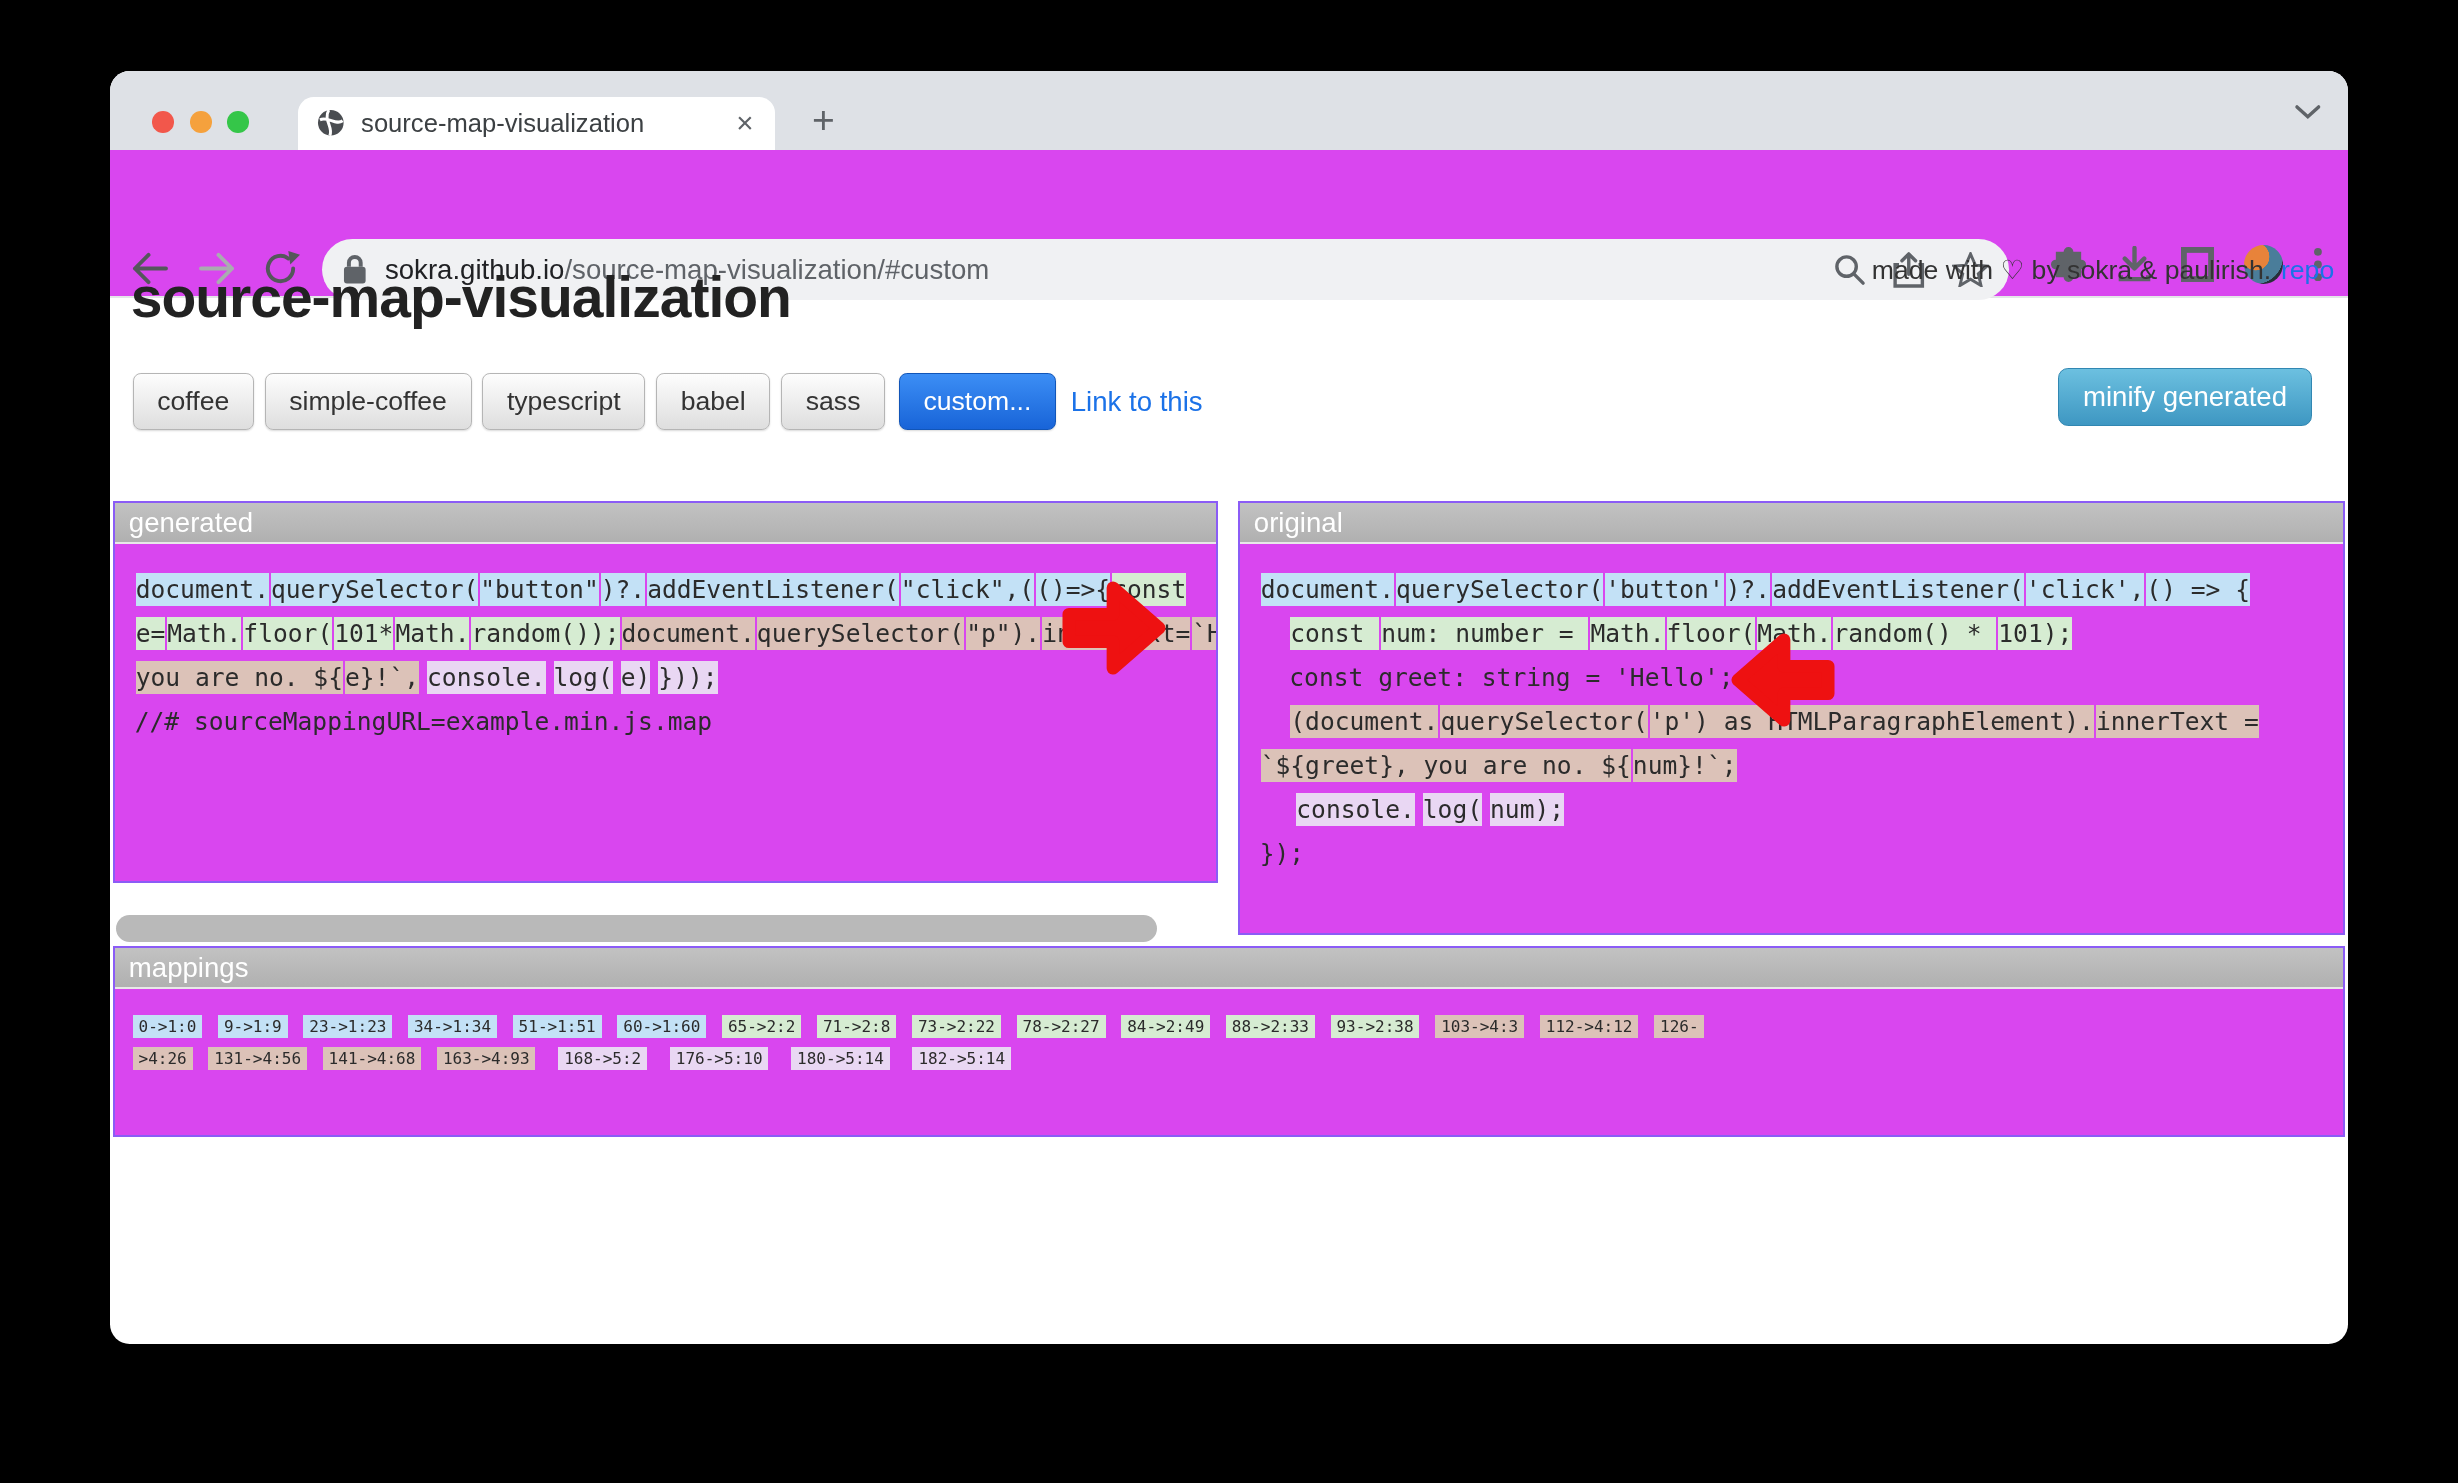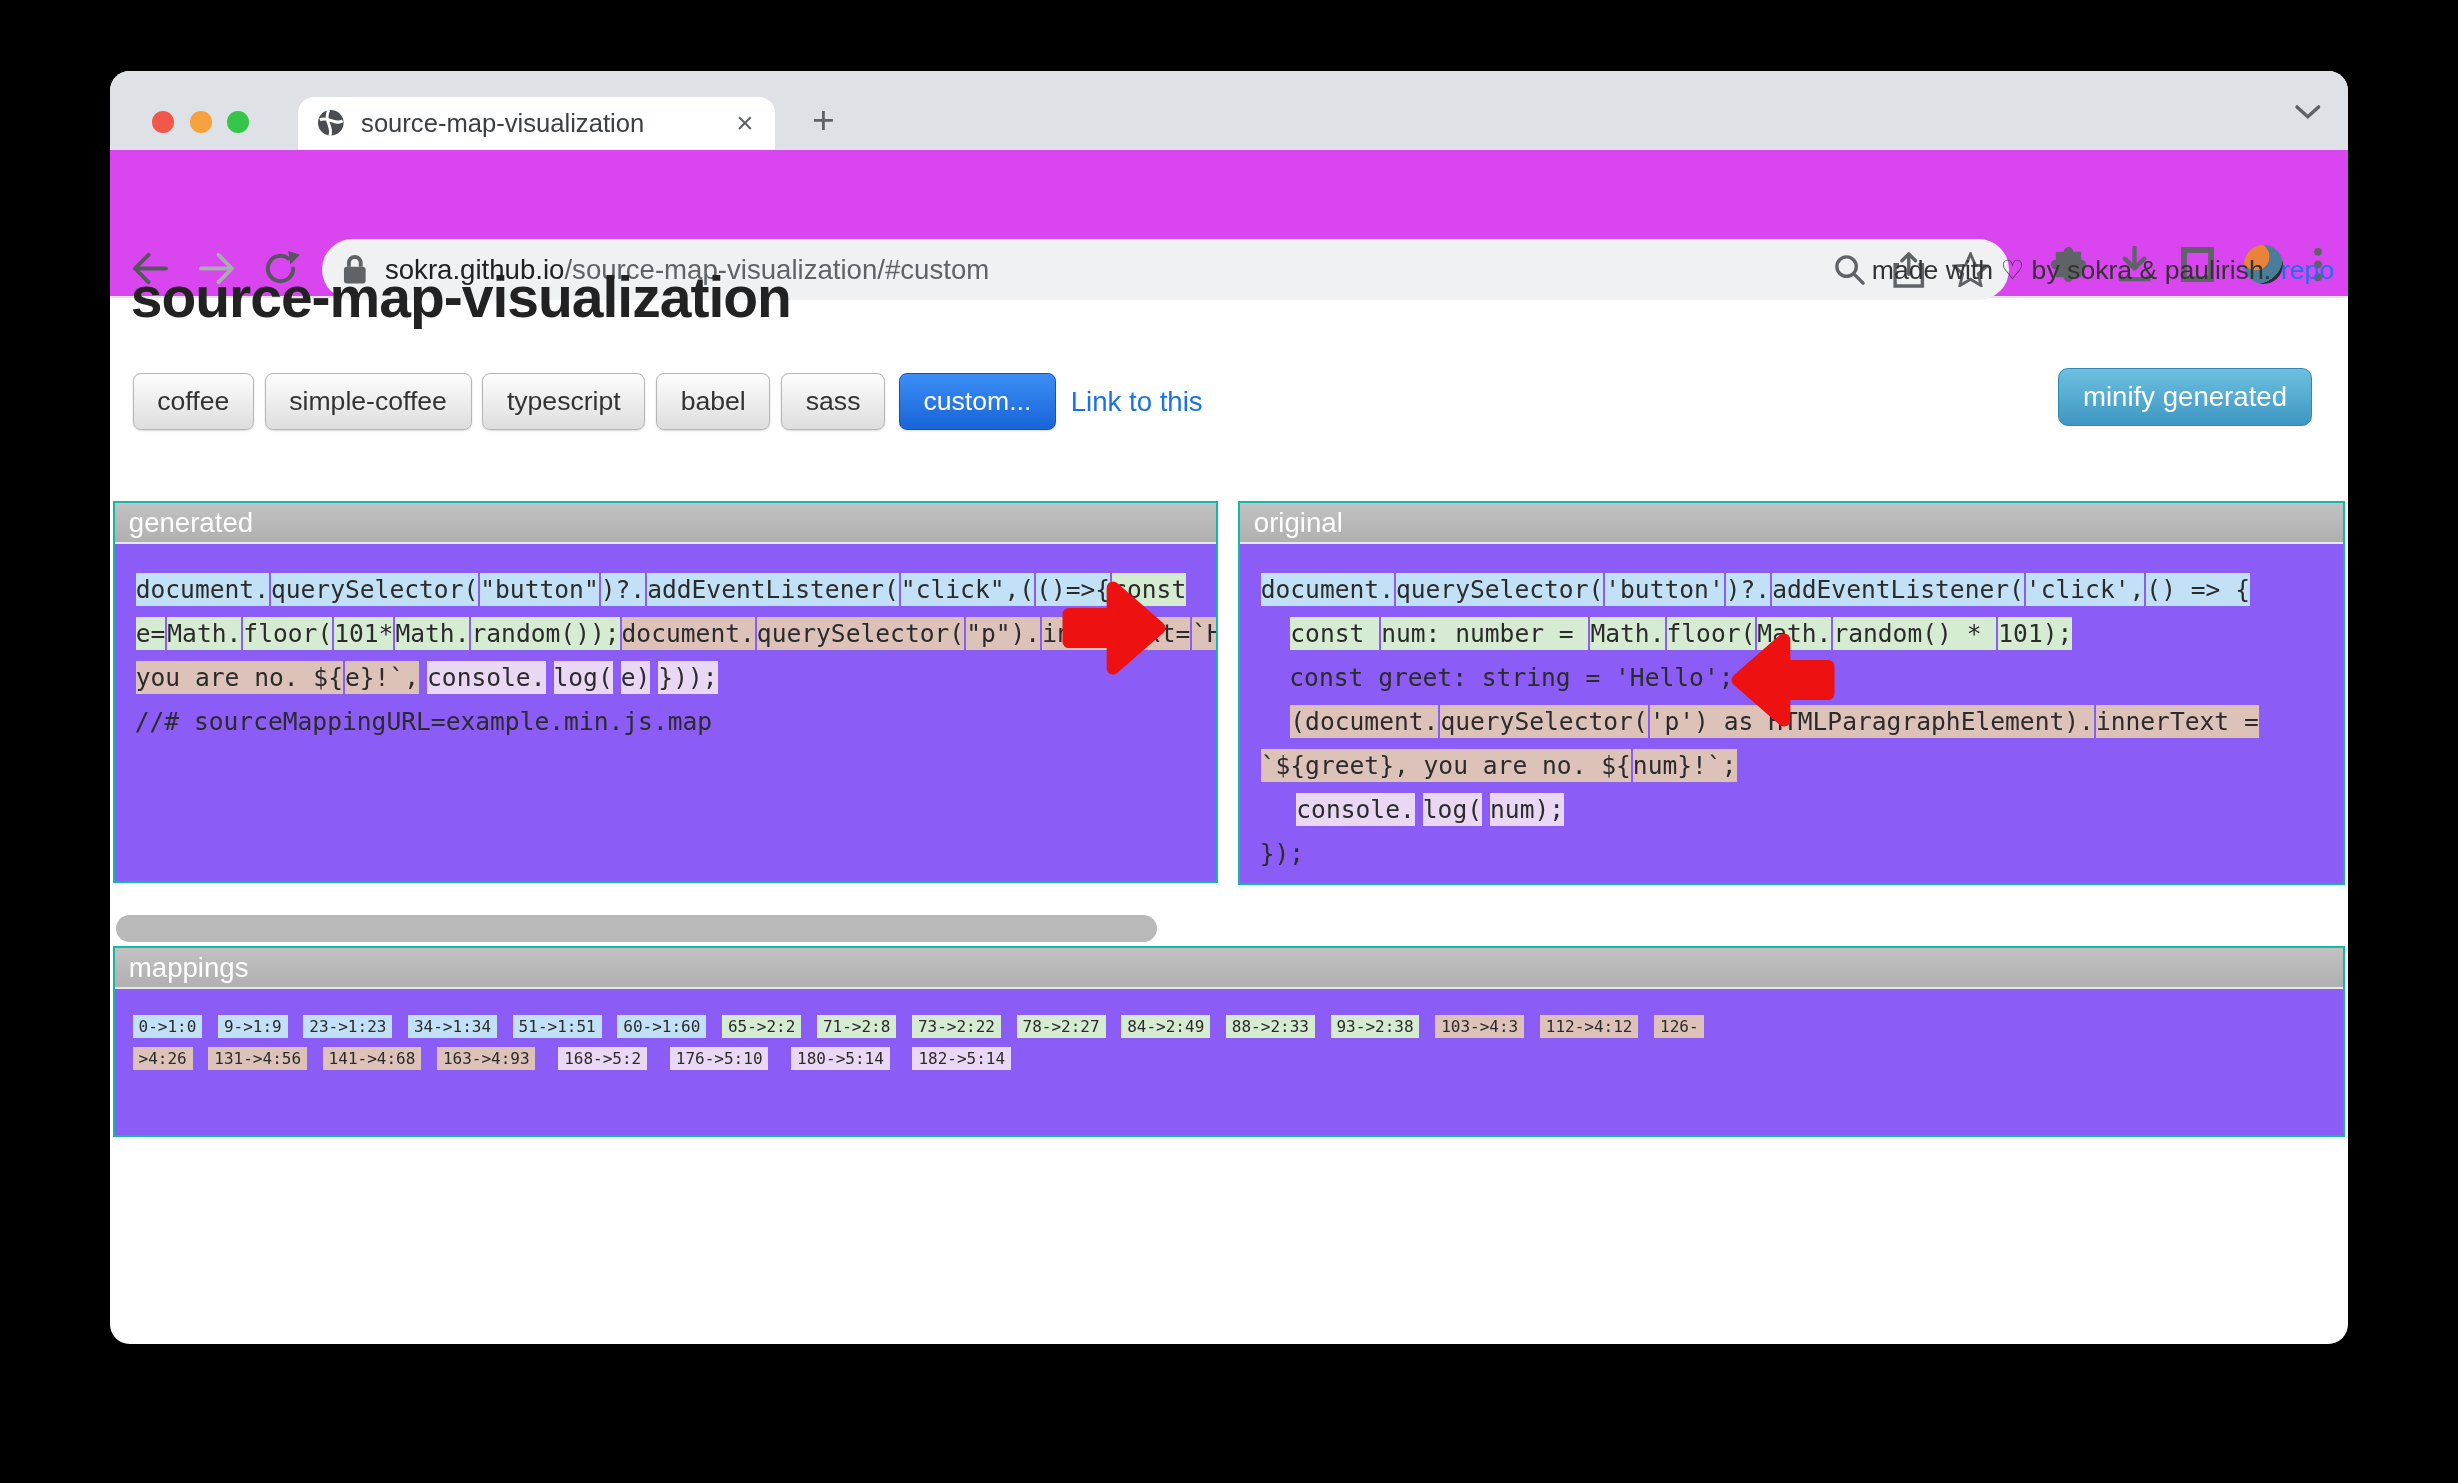--- a/index.html
+++ b/index.html
@@ -39,27 +39,27 @@
     letter-spacing:-1px;}
   .btn-row{position:absolute;left:22.7px;top:302px;display:flex;gap:3px;align-items:center;height:57px;}
   .ex-btn{font-size:26.6px;color:#333;background:linear-gradient(#fdfdfd,#dedede);
     border:1px solid #b5b5b5;border-radius:7.9px;padding:11.8px 23.6px;box-shadow:0 1px 2px rgba(0,0,0,.15);}
   .ex-btn.active{background:linear-gradient(#3c8ef5,#1864d8);border-color:#1155b8;color:#fff;}
   .link-btn{font-size:27.6px;color:#1b72e8;margin-left:11.8px;}
   .minify-btn{position:absolute;right:36px;top:297px;width:254px;height:58px;border-radius:9.9px;
     background:linear-gradient(#6cc0e0,#3e97c2);border:1px solid #3187b2;color:#fff;font-size:27.6px;
     display:flex;align-items:center;justify-content:center;}
   
-  .panel{position:absolute;border:2px solid #14b8a6;box-sizing:border-box;background:#8b5cf6;}
+  .panel{position:absolute;border:2px solid #8b5cf6;box-sizing:border-box;background:#d946ef;}
   .panel-head{height:39px;background:linear-gradient(#c2c2c2,#b0b0b0);color:#fff;font-size:27.6px;
     display:flex;align-items:center;padding-left:13.8px;border-bottom:2px solid #e8e8e8;}
   .panel-body{padding:23.6px 19.7px;overflow:hidden;font-family:"DejaVu Sans Mono",monospace;
     font-size:24.6px;color:#2b2b2b;}
   .gen-panel{left:3px;top:430px;width:1105px;height:382px;}
-  .orig-panel{left:1128px;top:430px;width:1107px;height:384px;}
+  .orig-panel{left:1128px;top:430px;width:1107px;height:434px;}
   .map-panel{left:3px;top:875px;width:2232px;height:191px;}
   .code-line{height:44px;line-height:44px;white-space:pre;}
   .seg{white-space:pre;margin:0 1px;padding:2px 0;}
   .c-blue{background:#c3e1f6;}
   .c-green{background:#d6ecd2;}
   .c-brown{background:#dcc2b8;}
   .c-purple{background:#e9d7f3;margin-left:7px;}
   .chip-row{margin-bottom:9.9px;white-space:nowrap;}
   .chip{display:inline-block;font-size:16px;padding:2px 5.9px;margin-right:15.8px;}
   .map-body{padding:25.6px 17.7px;font-family:"DejaVu Sans Mono",monospace;color:#2b2b2b;}

